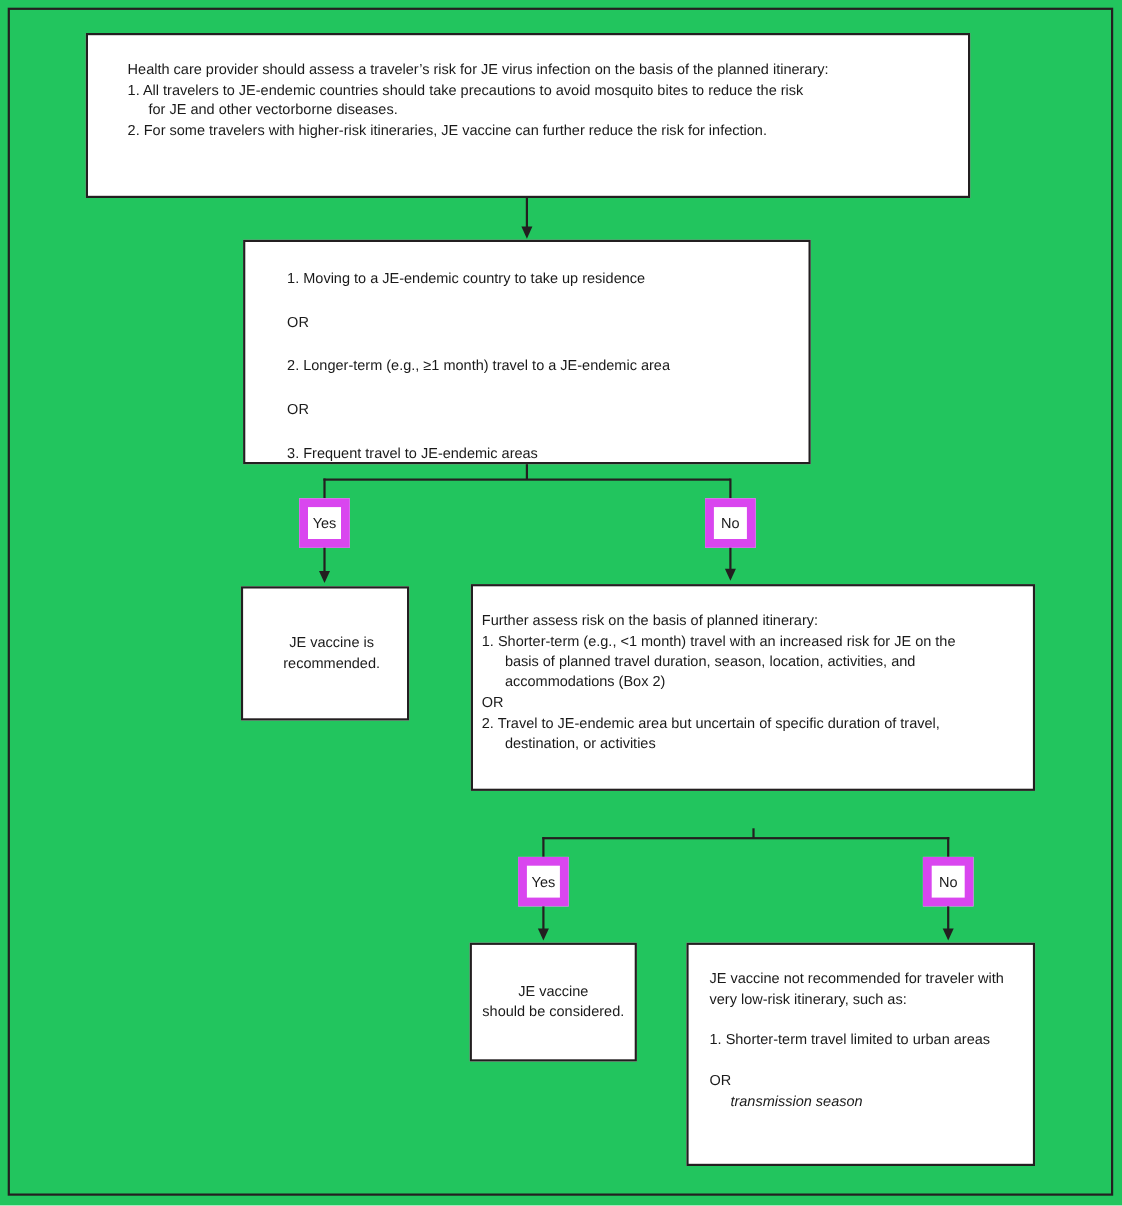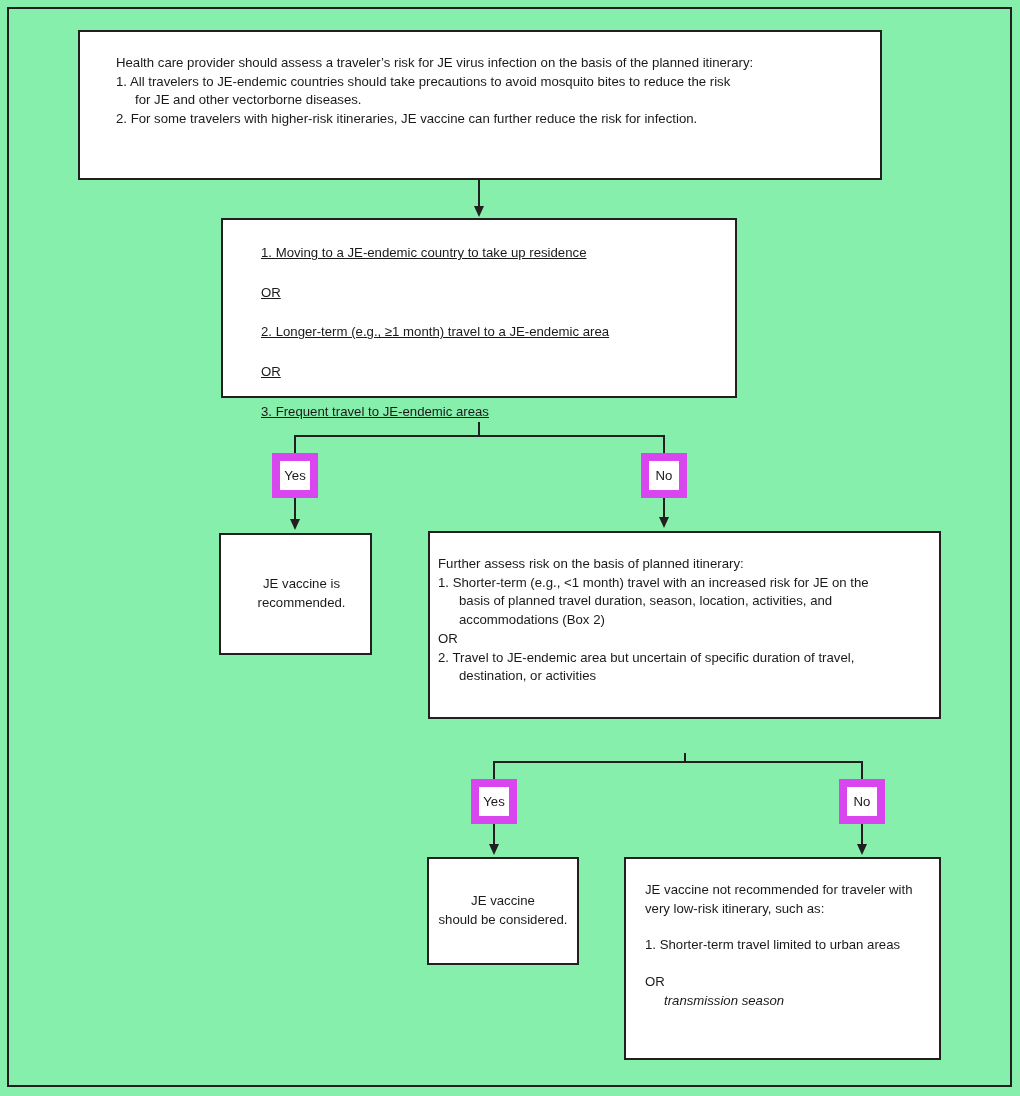--- a/index.html
+++ b/index.html
@@ -9,21 +9,21 @@
     background: #ffffff;
   }
   body {
     font-family: "Liberation Sans", "DejaVu Sans", sans-serif;
     color: #1a1a1a;
   }
   #page {
     position: relative;
     width: 1020px;
     height: 1096px;
-    background: #86efac;
+    background: #22c55e;
     overflow: hidden;
   }
   
   .outer-frame {
     position: absolute;
     left: 7px;
     top: 7px;
     width: 1005px;
     height: 1080px;
     border: 2px solid #231f20;
@@ -62,23 +62,22 @@
     top: 30px;
     width: 804px;
     height: 150px;
     padding: 22px 28px 0 36px;
   }
   
   #box-criteria {
     left: 221px;
     top: 218px;
     width: 516px;
-    height: 180px;
+    height: 204px;
     padding: 24px 24px 0 38px;
-    text-decoration: underline;
   }
   #box-criteria .line { margin: 0; }
   #box-criteria .para-gap { margin-top: 21px; }
 
   
   .decision {
     position: absolute;
     box-sizing: border-box;
     border: 8px solid #d946ef;
     background: #ffffff;

